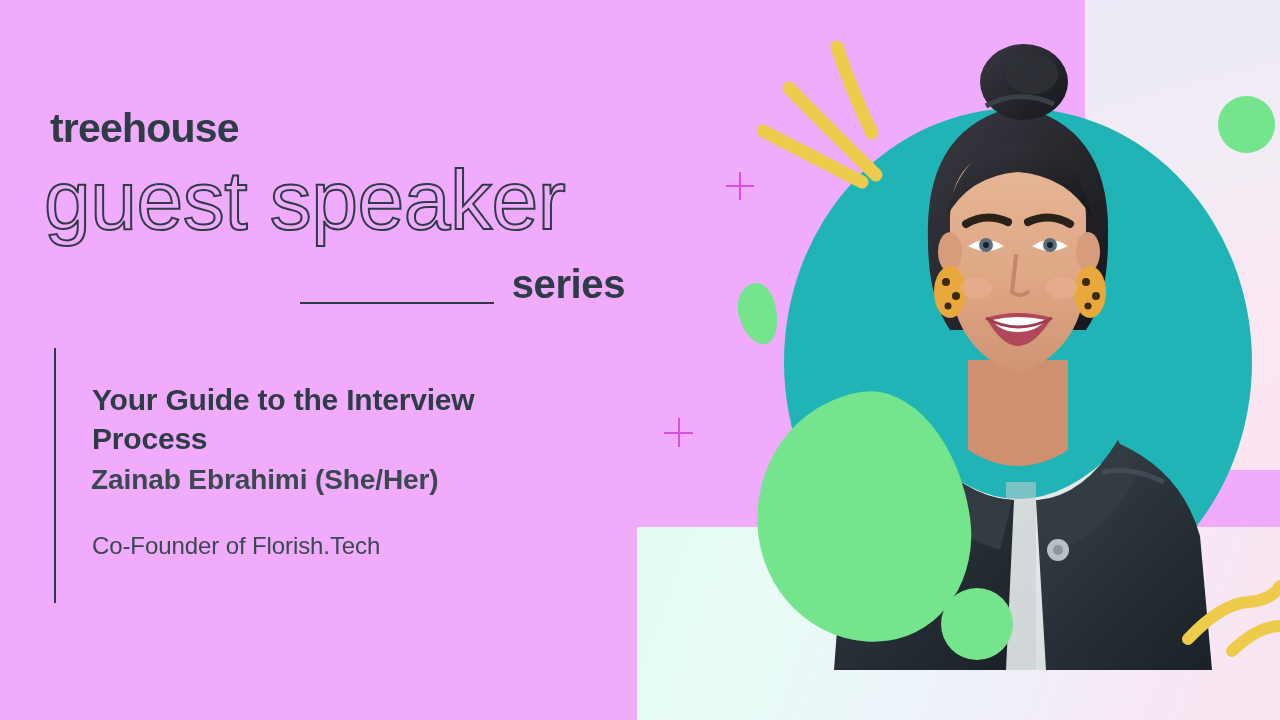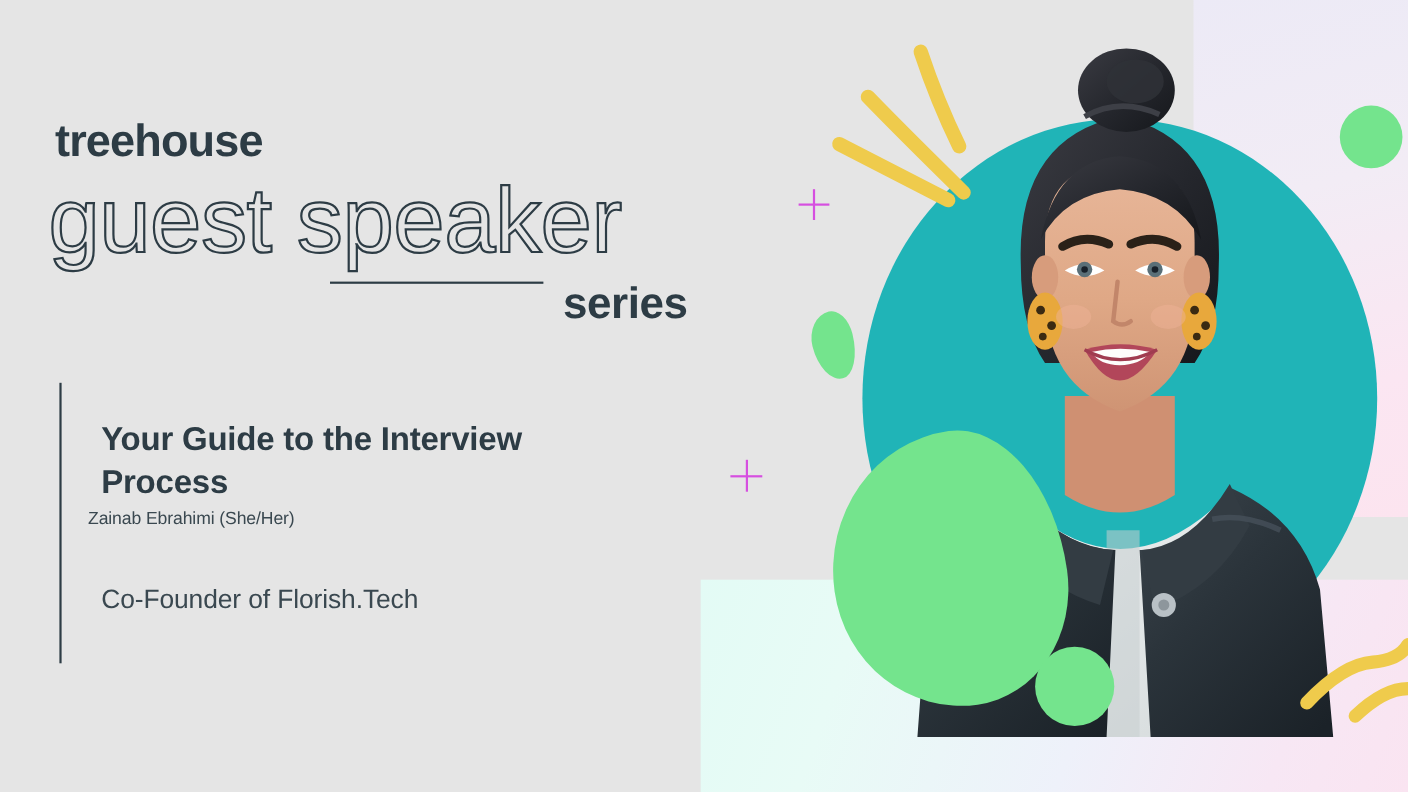--- a/index.html
+++ b/index.html
@@ -5,21 +5,21 @@
   html, body {
     margin: 0;
     padding: 0;
     background: #ffffff;
   }
   #stage {
     position: relative;
     width: 1280px;
     height: 720px;
     overflow: hidden;
-    background: #e5e5e5;
+    background: #f0abfc;
     font-family: "Liberation Sans", sans-serif;
     -webkit-font-smoothing: antialiased;
   }
 
   
   .panel-topright {
     position: absolute;
     left: 1085px;
     top: 0px;
     width: 195px;
@@ -136,21 +136,21 @@
     -webkit-text-stroke: 2px #2d3c45;
     white-space: nowrap;
   }
   .series-row {
     position: absolute;
     left: 300px;
     top: 256px;
     width: 325px;
     height: 48px;
     display: flex;
-    align-items: flex-start;
+    align-items: flex-end;
     gap: 18px;
   }
   .series-rule {
     flex: 1 1 auto;
     height: 2px;
     background: #2d3c45;
   }
   .series-word {
     font-size: 40px;
     font-weight: 700;
@@ -175,24 +175,24 @@
     width: 420px;
     font-size: 30px;
     font-weight: 600;
     line-height: 1.3;
     color: #2d3c45;
     letter-spacing: -0.2px;
     margin-top: 12px;
   }
   .speaker-name {
     position: absolute;
-    left: 80px;
+    left: 91px;
     top: 461px;
-    font-size: 16px;
-    font-weight: 400;
+    font-size: 28px;
+    font-weight: 700;
     color: #3a4850;
     line-height: 1.35;
     letter-spacing: -0.1px;
   }
   .speaker-role {
     position: absolute;
     left: 92px;
     top: 494px;
     font-size: 24px;
     font-weight: 400;

